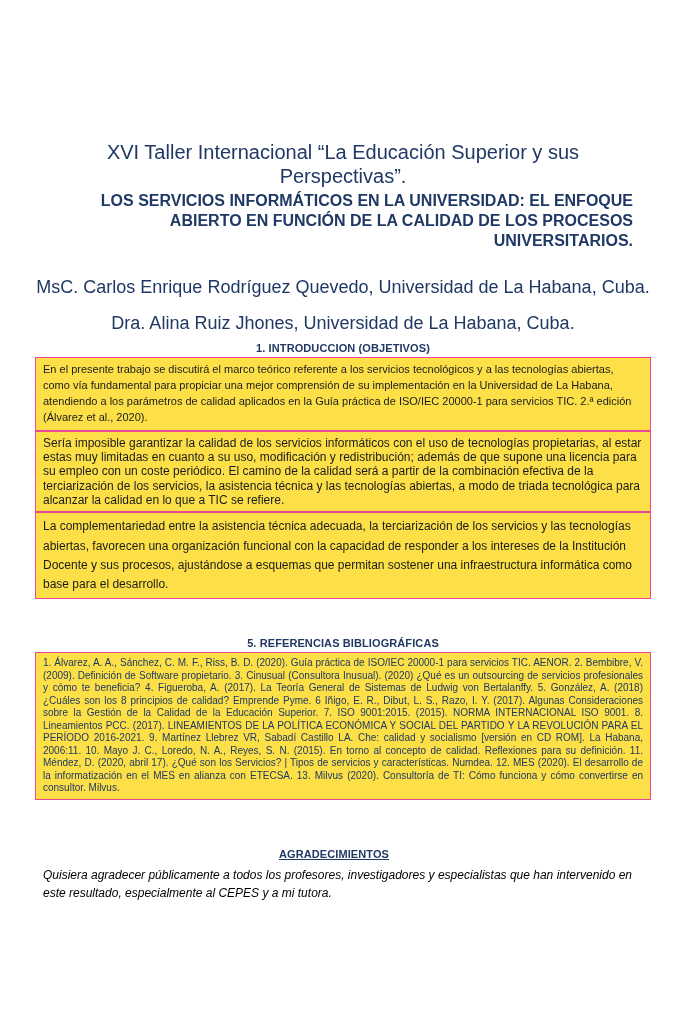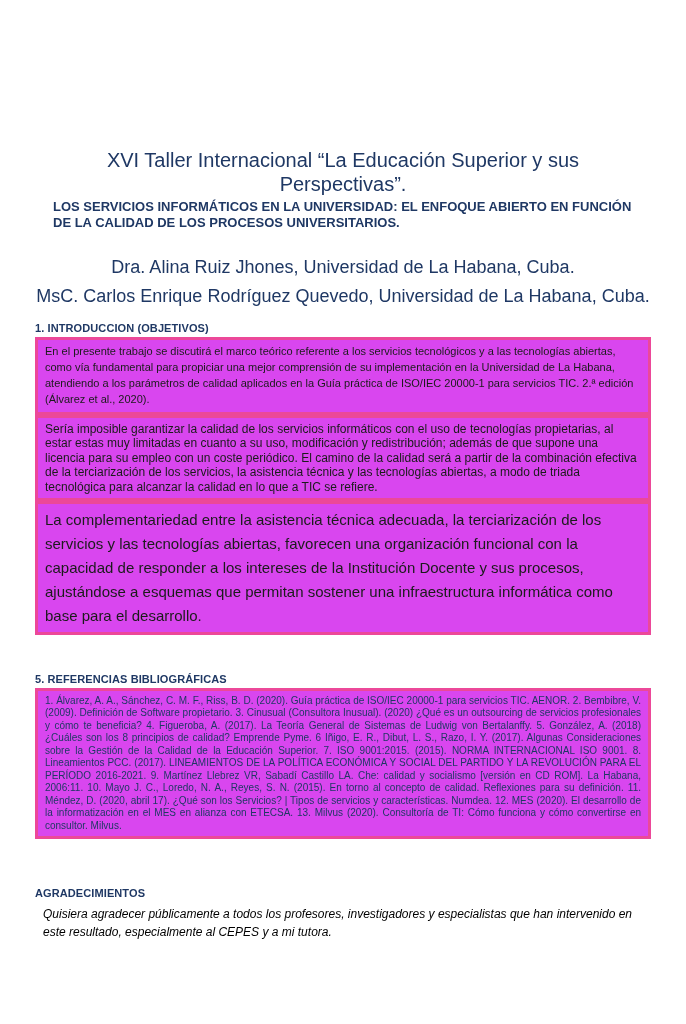--- a/index.html
+++ b/index.html
@@ -1,117 +1,119 @@
 <!DOCTYPE html>
 <html><head>
 <meta charset="utf-8">
 <style>
   html, body { margin: 0; padding: 0; background: #ffffff; }
   .page {
     position: relative;
     width: 686px;
     height: 944px;
-    margin: 12px auto;
+    margin: 4px auto;
     background: #ffffff;
     font-family: "Liberation Sans", sans-serif;
     box-sizing: border-box;
     padding: 136px 35px 0 35px;
     overflow: hidden;
   }
   .title {
     margin: 0 auto 2px auto;
     max-width: 530px;
     text-align: center;
     font-size: 20px;
     font-weight: 500;
     line-height: 1.22;
     color: #1F3864;
   }
   .subtitle {
     margin: 2px auto 26px auto;
     max-width: 580px;
-    text-align: left;
-    font-size: 13px;
+    text-align: right;
+    font-size: 16px;
     font-weight: 700;
     line-height: 1.25;
     color: #1F3864;
   }
   .author {
     margin: 0 -20px 15px -20px;
     text-align: center;
     font-size: 18px;
     font-weight: 400;
     color: #1F3864;
   }
   .author.second { margin-bottom: 8px; }
   .section-heading {
     margin: 0 0 3px 0;
+    text-align: center;
     font-size: 11px;
     font-weight: 700;
     color: #1F3864;
     letter-spacing: 0.1px;
   }
   .mt-sec1 { margin-top: 8px; }
   .mt-sec2 { margin-top: 17px; }
   .mt-sec3 { margin-top: 44px; }
   .mt-sec4 { margin-top: 38px; }
   .mt-ack  { margin-top: 48px; }
   .text-box {
-    border: 3px solid #ec4899;
-    background: #d946ef;
+    border: 1px solid #ec4899;
+    background: #fde047;
     padding: 4px 7px;
     box-sizing: border-box;
   }
   .text-box p { margin: 0; }
   .box-intro p {
     font-size: 11px;
     line-height: 1.45;
     color: #1B1B1B;
   }
   .box-dev p {
     font-size: 12px;
     line-height: 1.2;
     color: #1B1B1B;
   }
   .box-conc p {
-    font-size: 15px;
+    font-size: 12px;
     line-height: 1.6;
     color: #1B1B1B;
   }
   .box-refs p {
     font-size: 10px;
     line-height: 1.25;
     color: #1F3864;
     text-align: justify;
   }
   .ack-heading {
-    text-align: left;
+    text-align: center;
     padding-right: 18px;
+    text-decoration: underline;
   }
   .ack-text {
     margin: 6px 0 0 8px;
     max-width: 590px;
     font-size: 12px;
     line-height: 1.5;
     color: #000000;
     font-style: italic;
   }
 </style>
 </head>
 <body>
 
 <div class="page">
 
   <h1 class="title">XVI Taller Internacional “La Educación Superior y sus Perspectivas”.</h1>
 
   <h2 class="subtitle">LOS SERVICIOS INFORMÁTICOS EN LA UNIVERSIDAD: EL ENFOQUE ABIERTO EN FUNCIÓN DE LA CALIDAD DE LOS PROCESOS UNIVERSITARIOS.</h2>
 
+  <p class="author">MsC. Carlos Enrique Rodríguez Quevedo, Universidad de La Habana, Cuba.</p>
+
   <p class="author second">Dra. Alina Ruiz Jhones, Universidad de La Habana, Cuba.</p>
-
-  <p class="author">MsC. Carlos Enrique Rodríguez Quevedo, Universidad de La Habana, Cuba.</p>
 
   <h3 class="section-heading mt-sec1">1. INTRODUCCION (OBJETIVOS)</h3>
 
   <div class="text-box box-intro">
     <p>En el presente trabajo se discutirá el marco teórico referente a los servicios tecnológicos y a las tecnologías abiertas, como vía fundamental para propiciar una mejor comprensión de su implementación en la Universidad de La Habana, atendiendo a los parámetros de calidad aplicados en la Guía práctica de ISO/IEC 20000-1 para servicios TIC. 2.ª edición (Álvarez et al., 2020).</p>
   </div>
 
 
   <div class="text-box box-dev">
     <p>Sería imposible garantizar la calidad de los servicios informáticos con el uso de tecnologías propietarias, al estar estas muy limitadas en cuanto a su uso, modificación y redistribución; además de que supone una licencia para su empleo con un coste periódico. El camino de la calidad será a partir de la combinación efectiva de la terciarización de los servicios, la asistencia técnica y las tecnologías abiertas, a modo de triada tecnológica para alcanzar la calidad en lo que a TIC se refiere.</p>

